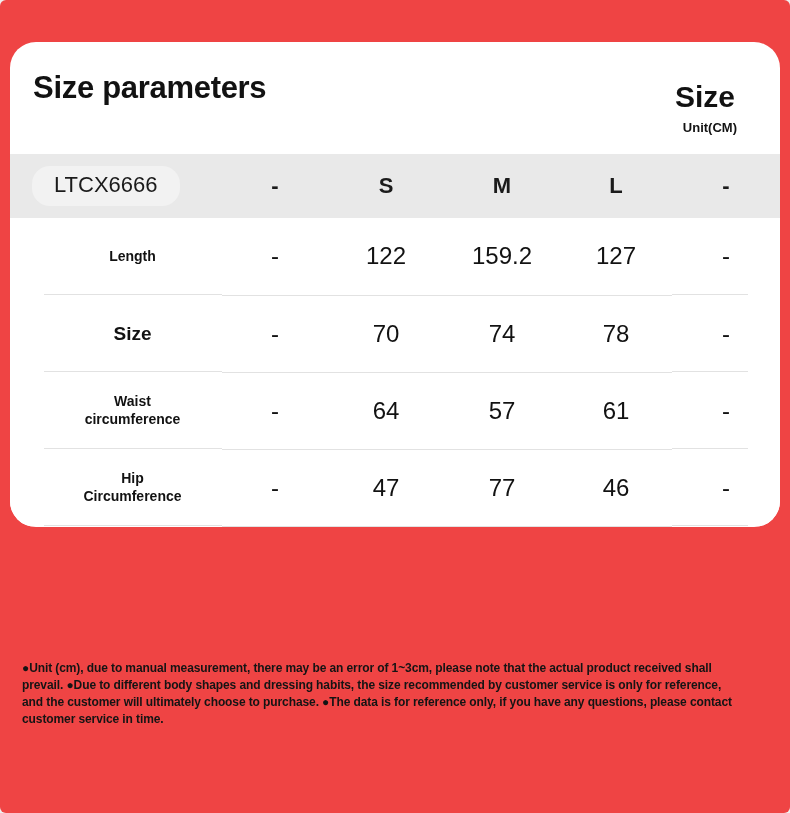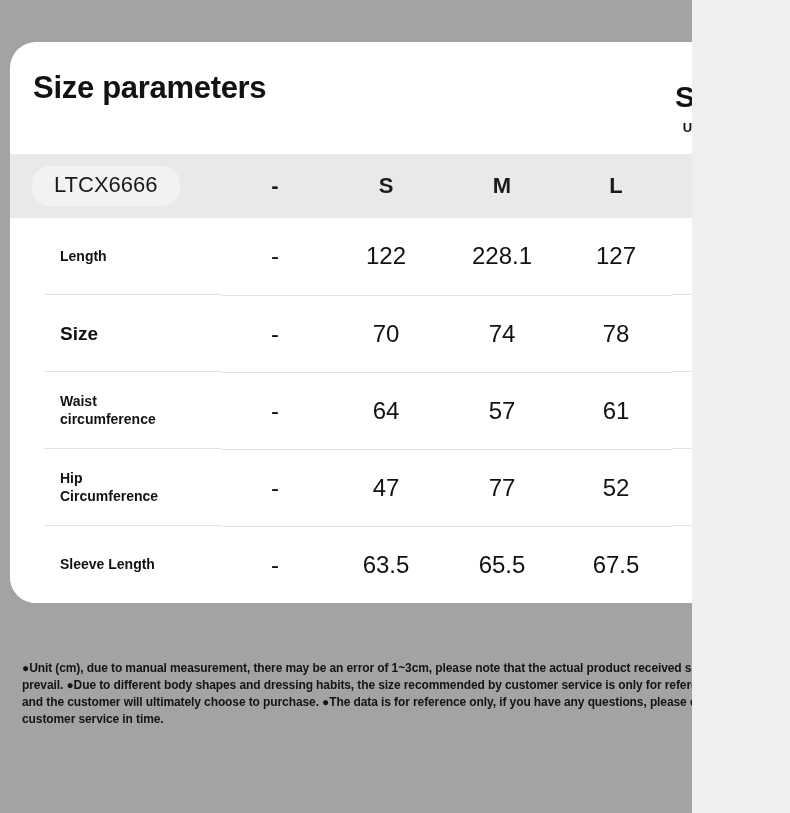--- a/index.html
+++ b/index.html
@@ -8,24 +8,25 @@
   }
   body {
     width: 790px;
     height: 813px;
     background: #efefef;
     font-family: "Liberation Sans", sans-serif;
     -webkit-font-smoothing: antialiased;
   }
   .page {
     position: relative;
-    width: 692px;
+    width: 790px;
     height: 813px;
-    background: #a3a3a3;
+    background: #ef4444;
     overflow: hidden;
+    border-radius: 6px;
   }
   .card {
     position: absolute;
     left: 10px;
     top: 42px;
     width: 770px;
     background: #ffffff;
     border-radius: 26px;
     box-sizing: border-box;
     overflow: hidden;
@@ -104,22 +105,22 @@
     height: 77px;
   }
   .body-row td {
     text-align: center;
     vertical-align: middle;
     font-size: 24px;
     color: #121212;
     background: #ffffff;
   }
   .body-row td.label {
-    text-align: left;
-    padding-left: 50px;
+    text-align: center;
+    padding-left: 34px;
     font-size: 14px;
     font-weight: bold;
     line-height: 1.25;
     color: #121212;
   }
   .body-row td.label.big {
     font-size: 19px;
   }
   .body-row.sep td {
     border-bottom: 1px solid #e2e2e2;
@@ -187,21 +188,21 @@
           <td>S</td>
           <td>M</td>
           <td>L</td>
           <td>-</td>
         </tr>
 
         <tr class="body-row sep">
           <td class="label">Length</td>
           <td class="dash">-</td>
           <td>122</td>
-          <td>228.1</td>
+          <td>159.2</td>
           <td>127</td>
           <td class="dash">-</td>
         </tr>
 
         <tr class="body-row sep">
           <td class="label big">Size</td>
           <td class="dash">-</td>
           <td>70</td>
           <td>74</td>
           <td>78</td>
@@ -217,31 +218,23 @@
           <td>61</td>
           <td class="dash">-</td>
         </tr>
 
         <tr class="body-row sep">
           <td class="label" style="white-space:pre-line">Hip
 Circumference</td>
           <td class="dash">-</td>
           <td>47</td>
           <td>77</td>
-          <td>52</td>
-          <td class="dash">-</td>
-        </tr>
-
-        <tr class="body-row">
-          <td class="label">Sleeve Length</td>
-          <td class="dash">-</td>
-          <td>63.5</td>
-          <td>65.5</td>
-          <td>67.5</td>
-          <td class="dash">-</td>
-        </tr>
+          <td>46</td>
+          <td class="dash">-</td>
+        </tr>
+
       </tbody>
     </table>
   </div>
 
   <div class="footnote">●Unit (cm), due to manual measurement, there may be an error of 1~3cm, please note that the actual product received shall prevail. ●Due to different body shapes and dressing habits, the size recommended by customer service is only for reference, and the customer will ultimately choose to purchase. ●The data is for reference only, if you have any questions, please contact customer service in time.</div>
 
 </div>
 
 </body></html>

